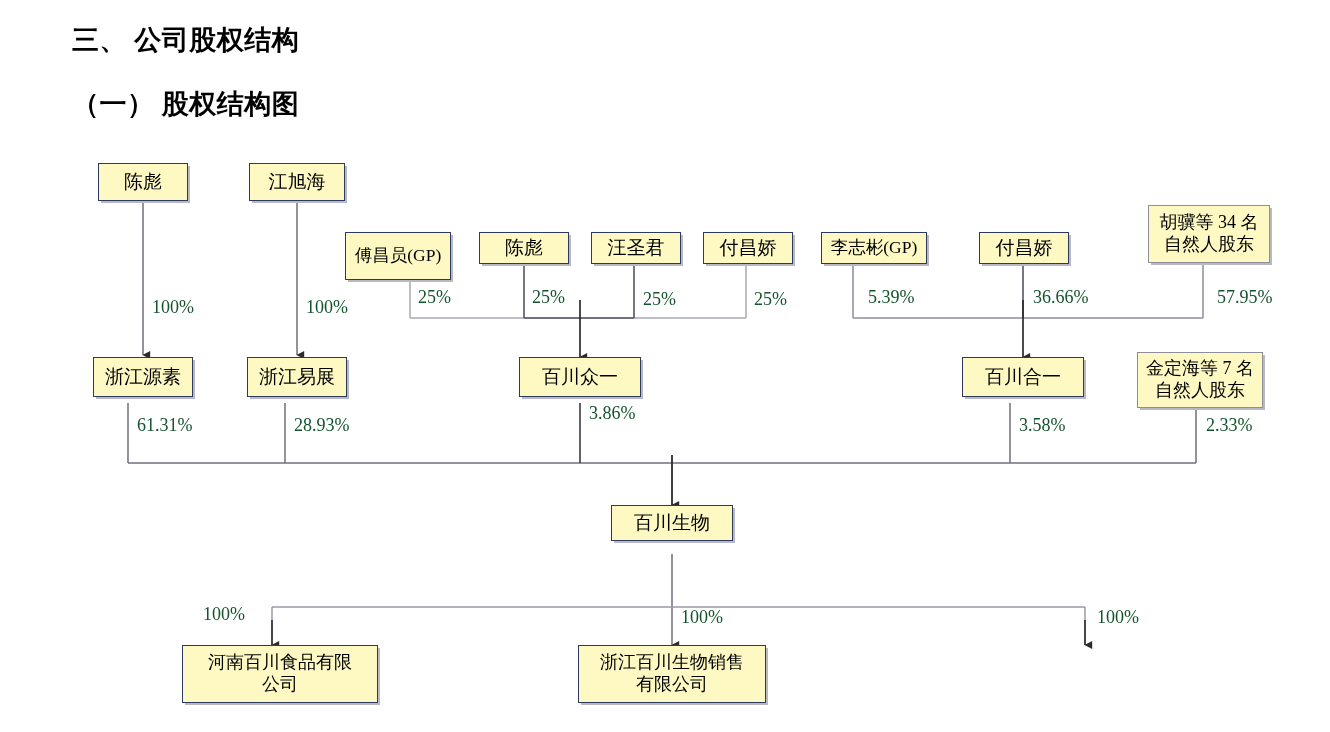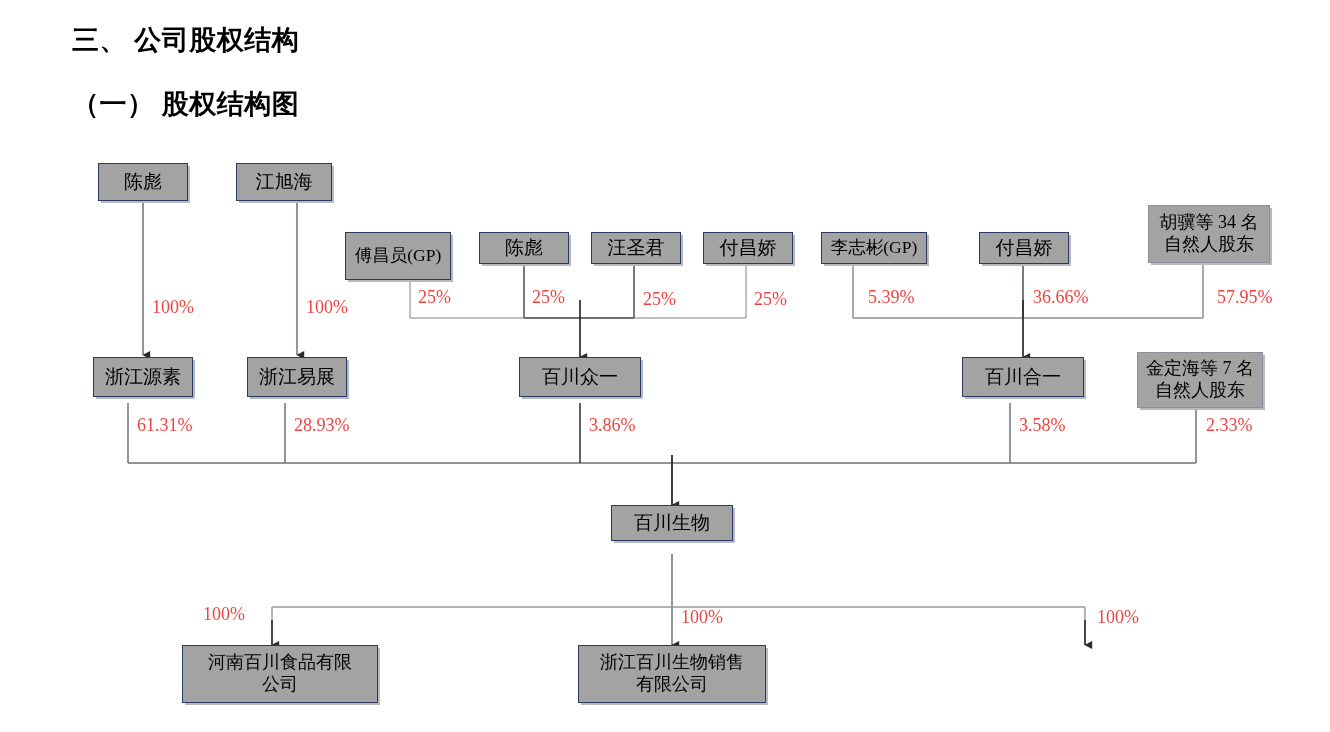--- a/index.html
+++ b/index.html
@@ -40,42 +40,42 @@
     left: 0; top: 0;
     width: 1330px;
     height: 732px;
     pointer-events: none;
   }
 
   
   .node {
     position: absolute;
     box-sizing: border-box;
-    background: #a3a3a3;
+    background: #fef9c3;
     border: 1.4px solid #2b3a61;
     box-shadow: 2.5px 2.5px 0 -0.5px #b9b9c4;
     display: flex;
     align-items: center;
     justify-content: center;
     text-align: center;
     font-size: 19px;
     line-height: 1.22;
     color: #000;
     padding: 2px 4px;
     white-space: pre-line;
   }
   .node.two-line { font-size: 18px; }
   .node.small    { font-size: 17.5px; }
   .node.grey-border { border-color: #8d8d9c; }
 
   
   .pct {
     position: absolute;
     font-size: 18px;
-    color: #ef4444;
+    color: #14532d;
     white-space: nowrap;
     line-height: 1;
   }
 </style>
 </head>
 <body>
 
 <div class="heading" id="heading-main">三、 公司股权结构</div>
 
 <div class="heading" id="heading-sub">（一） 股权结构图</div>
@@ -132,21 +132,21 @@
       <line x1="272" y1="607" x2="1085" y2="607"></line>
       <line x1="272" y1="607" x2="272" y2="645"></line>
       <line x1="1085" y1="607" x2="1085" y2="645"></line>
     </g>
     <line x1="272" y1="620" x2="272" y2="645" stroke="#2b2b2b" stroke-width="1.6" marker-end="url(#arrowDark)"></line>
     <line x1="1085" y1="620" x2="1085" y2="645" stroke="#2b2b2b" stroke-width="1.6" marker-end="url(#arrowDark)"></line>
   </svg>
 
   <div class="node" style="left:98px;  top:163px; width:90px;  height:38px;">陈彪</div>
 
-  <div class="node" style="left:236px; top:163px; width:96px;  height:38px;">江旭海</div>
+  <div class="node" style="left:249px; top:163px; width:96px;  height:38px;">江旭海</div>
 
   <div class="node small" style="left:345px; top:232px; width:106px; height:48px;">傅昌员(GP)</div>
 
   <div class="node" style="left:479px; top:232px; width:90px;  height:32px;">陈彪</div>
 
   <div class="node" style="left:591px; top:232px; width:90px;  height:32px;">汪圣君</div>
 
   <div class="node" style="left:703px; top:232px; width:90px;  height:32px;">付昌娇</div>
 
   <div class="node small" style="left:821px; top:232px; width:106px; height:32px;">李志彬(GP)</div>
@@ -191,21 +191,21 @@
   <div class="pct" style="left:868px; top:288px;">5.39%</div>
 
   <div class="pct" style="left:1033px; top:288px;">36.66%</div>
 
   <div class="pct" style="left:1217px; top:288px;">57.95%</div>
 
   <div class="pct" style="left:137px; top:416px;">61.31%</div>
 
   <div class="pct" style="left:294px; top:416px;">28.93%</div>
 
-  <div class="pct" style="left:589px; top:416px;">3.86%</div>
+  <div class="pct" style="left:589px; top:404px;">3.86%</div>
 
   <div class="pct" style="left:1019px; top:416px;">3.58%</div>
 
   <div class="pct" style="left:1206px; top:416px;">2.33%</div>
 
   <div class="pct" style="left:203px; top:605px;">100%</div>
 
   <div class="pct" style="left:681px; top:608px;">100%</div>
 
   <div class="pct" style="left:1097px; top:608px;">100%</div>

